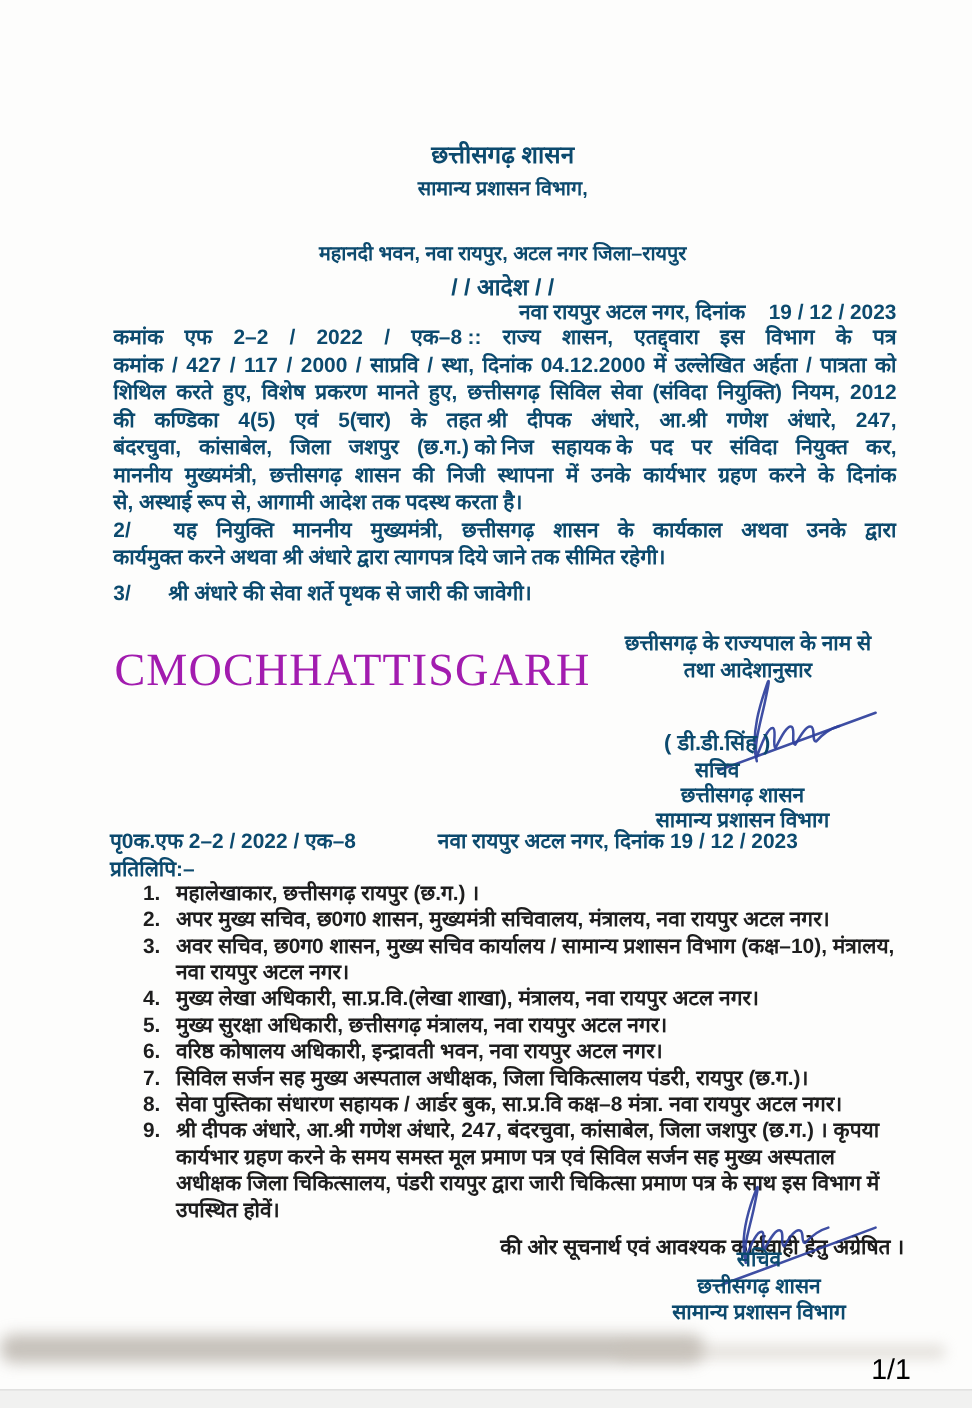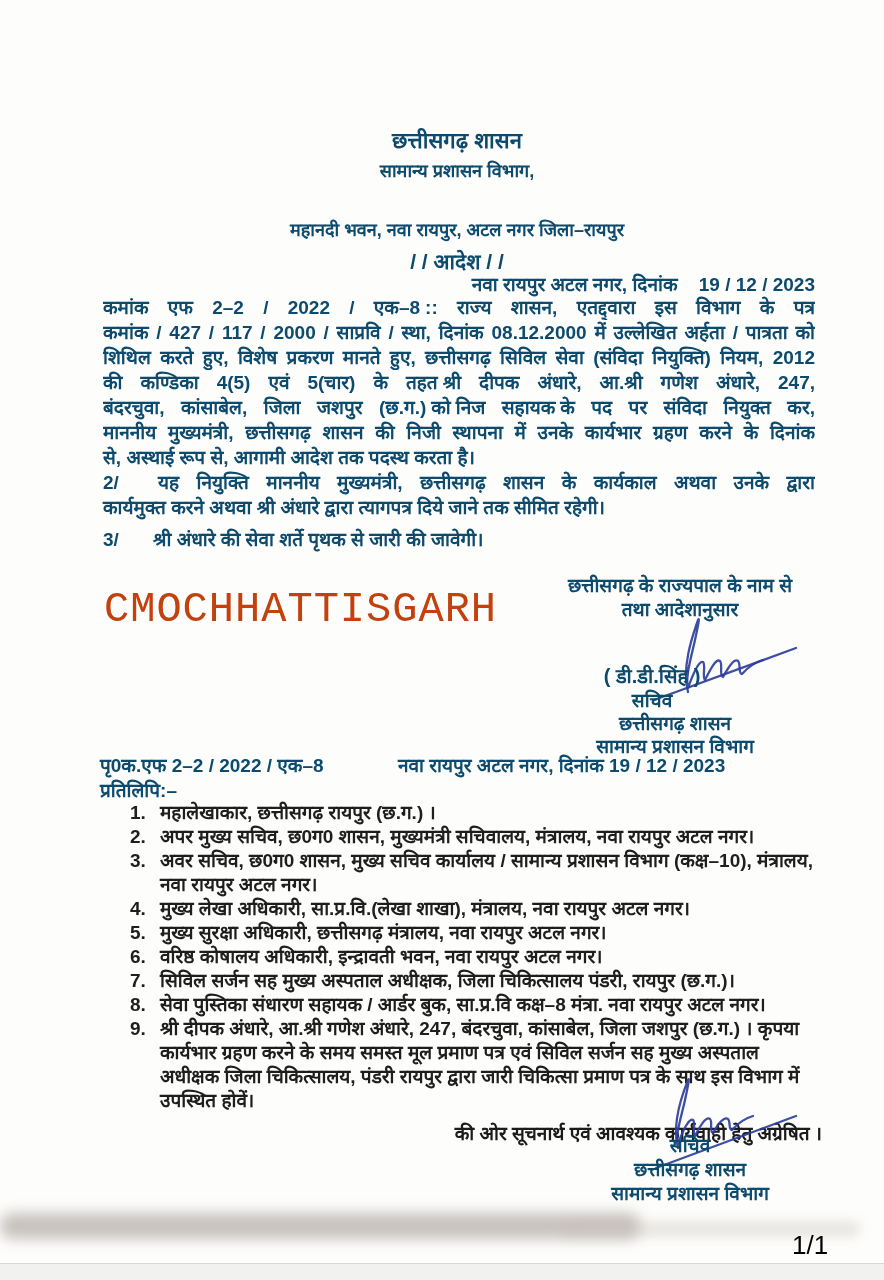--- a/index.html
+++ b/index.html
@@ -14,22 +14,22 @@
   .jpara{position:absolute;left:103px;width:712px;}
   .jline{height:25px;overflow:hidden;text-align:justify;text-align-last:justify;text-justify:inter-word;}
   .jline span:not(:last-child){margin-right:5px;}
   .lline{height:25px;text-align:left;}
   .numcell{display:inline-block;width:50px;}
   .copylist{position:absolute;left:130px;top:801px;width:692px;}
   .copyrow{display:flex;font-size:19px;line-height:24px;font-weight:600;color:#1e1e1e;}
   .copyrow .num{flex:0 0 30px;}
   .copyrow .txt{flex:1;}
   .forward{margin-left:-30px;margin-top:7px;font-size:19px;font-weight:800;color:#1b1b1b;text-align:right;}
-  .watermark{font-size:42px;font-weight:400;letter-spacing:1px;color:#c2410c;
-             font-family:Liberation Mono, monospace;}
+  .watermark{font-size:42px;font-weight:400;letter-spacing:1px;color:#a21caf;
+             font-family:Liberation Serif, serif;}
   .sig{stroke:#2e3f9b;stroke-width:2.3;fill:none;stroke-linecap:round;stroke-linejoin:round;opacity:.92;}
   .pageno{font-size:26px;color:#000000;font-weight:400;}
   .shadow1{left:0;top:1213px;width:640px;height:26px;background:#9a9186;opacity:.55;filter:blur(7px);border-radius:12px;}
   .shadow2{left:560px;top:1222px;width:300px;height:14px;background:#c9c2b9;opacity:.45;filter:blur(6px);border-radius:10px;}
   .bottombar{left:0;top:1263px;width:884px;height:17px;background:#f1f1f0;border-top:1px solid #d9d9d8;}
 </style>
 </head>
 <body>
 
 <div class="page">
@@ -41,21 +41,21 @@
 
   <div class="abs dev" style="left:365px;top:272px;width:450px;text-align:right;">
     <span class="b">नवा रायपुर अटल नगर, दिनांक</span>
     <span class="b" style="margin-left:16px;">19 / 12 / 2023</span>
   </div>
 
   <div class="jpara dev" style="top:295px;">
     <div class="jline">
       <span class="b">कमांक एफ 2–2 / 2022 / एक–8</span><span>:: राज्य शासन, एतद्द्वारा इस विभाग के पत्र</span>
     </div>
-    <div class="jline">कमांक / 427 / 117 / 2000 / साप्रवि / स्था, दिनांक 08.12.2000 में उल्लेखित अर्हता / पात्रता को</div>
+    <div class="jline">कमांक / 427 / 117 / 2000 / साप्रवि / स्था, दिनांक 04.12.2000 में उल्लेखित अर्हता / पात्रता को</div>
     <div class="jline">शिथिल करते हुए, विशेष प्रकरण मानते हुए, छत्तीसगढ़ सिविल सेवा (संविदा नियुक्ति) नियम, 2012</div>
     <div class="jline">
       <span>की कण्डिका 4(5) एवं 5(चार) के तहत</span><span class="b">श्री दीपक अंधारे, आ.श्री गणेश अंधारे, 247,</span>
     </div>
     <div class="jline">
       <span class="b">बंदरचुवा, कांसाबेल, जिला जशपुर (छ.ग.)</span><span>को</span><span class="b">निज सहायक</span><span>के पद पर संविदा नियुक्त कर,</span>
     </div>
     <div class="jline">माननीय मुख्यमंत्री, छत्तीसगढ़ शासन की निजी स्थापना में उनके कार्यभार ग्रहण करने के दिनांक</div>
     <div class="lline">से, अस्थाई रूप से, आगामी आदेश तक पदस्थ करता है।</div>
   </div>

